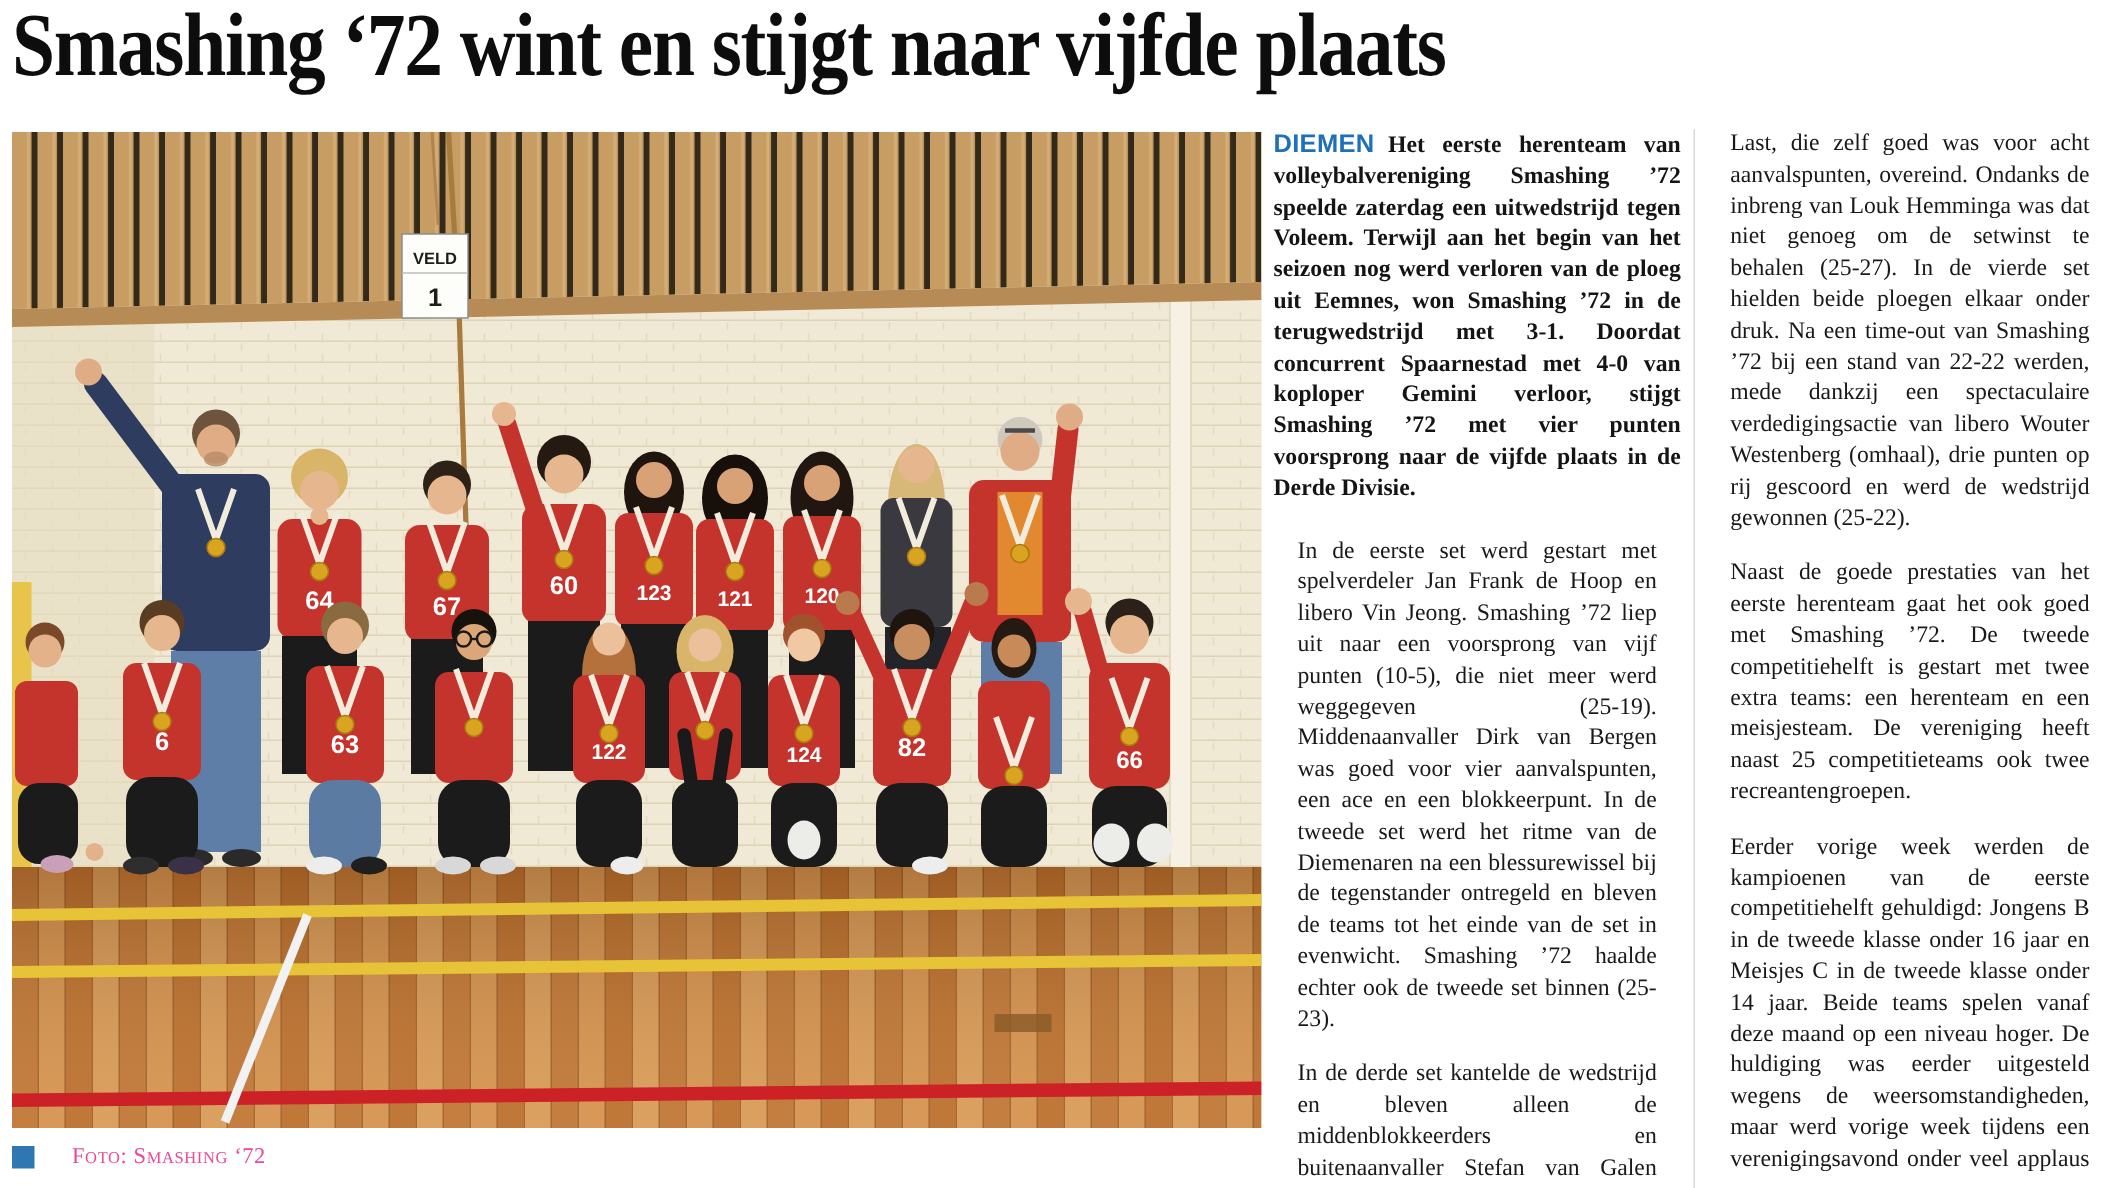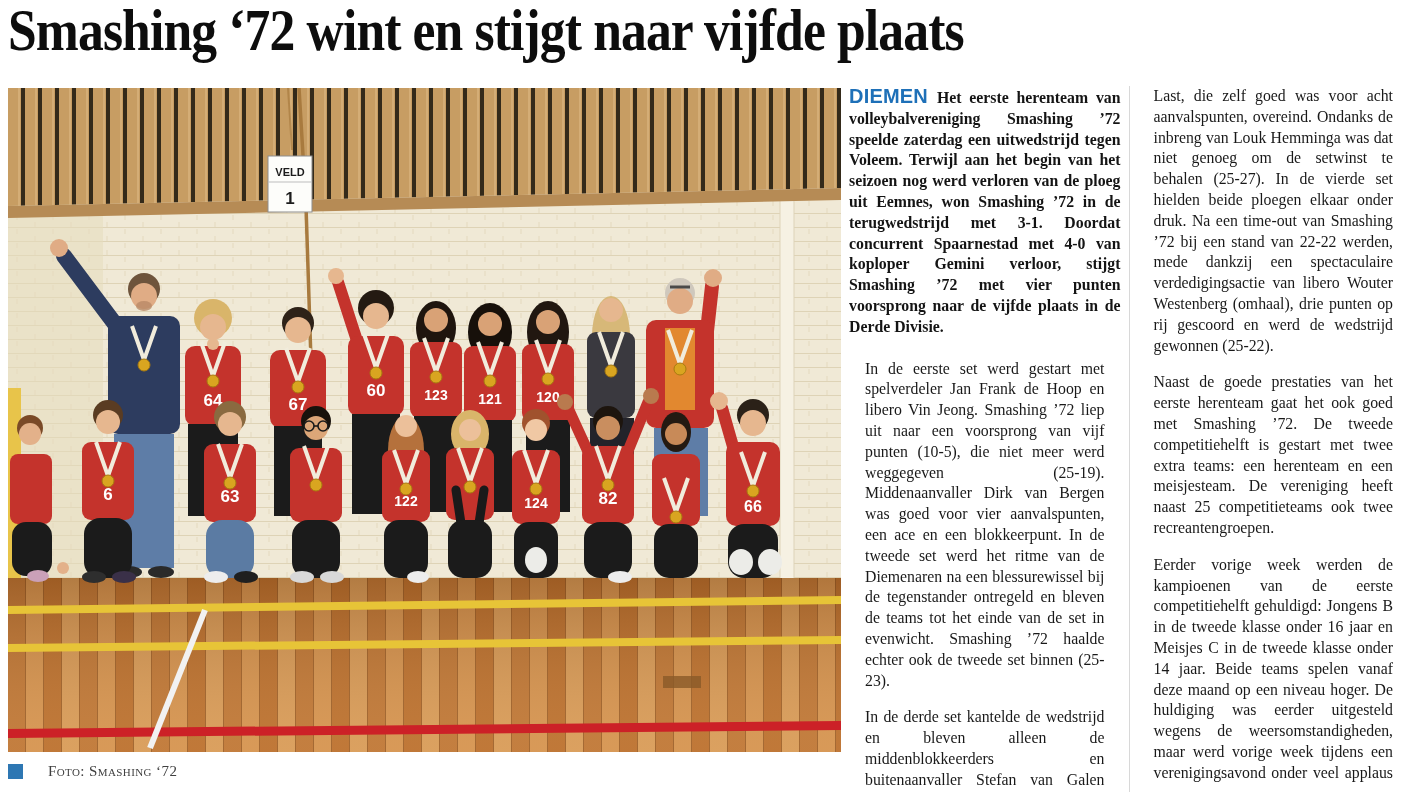--- a/index.html
+++ b/index.html
@@ -18,31 +18,31 @@
   figcaption{
     display:flex;align-items:center;margin-top:11px;
     font-family:"Liberation Sans",sans-serif;font-size:16.5px;color:#1f1f1f;
   }
   .caption-bullet{
     width:15px;height:15px;margin-right:11px;flex:0 0 auto;
     background:var(--caption-bullet,#2e77b3);
   }
   .photo-credit{
     margin-left:14px;font-family:"Liberation Serif",serif;font-variant:small-caps;
-    font-size:15px;letter-spacing:.4px;color:#404040;text-align:right;
+    font-size:15px;letter-spacing:.4px;color:#ec4899;text-align:right;
   }
   .article{
     position:absolute;left:849px;top:86px;width:560px;height:707px;overflow:hidden;
     column-count:2;column-gap:17px;column-rule:1px solid #d8d8d8;column-fill:auto;
     text-align:justify;font-size:15.8px;line-height:20.8px;
   }
   .article p{margin:16px;}
   .article .lead{font-weight:700;color:#141414;margin:0 0 21px 0;}
   .dateline{
-    font-family:"Liberation Sans",sans-serif;font-weight:700;font-size:20px;
+    font-family:"Liberation Sans",sans-serif;font-weight:700;font-size:17px;
     color:var(--dateline-blue,#1e70b8);padding-right:9px;letter-spacing:.2px;
   }
   svg text.jersey-num{
     font-family:"Liberation Sans",sans-serif;font-weight:700;fill:#ffffff;
     text-anchor:middle;
   }
   svg text.sign-text{
     font-family:"Liberation Sans",sans-serif;font-weight:700;fill:#1c1c1c;
     text-anchor:middle;
   }

